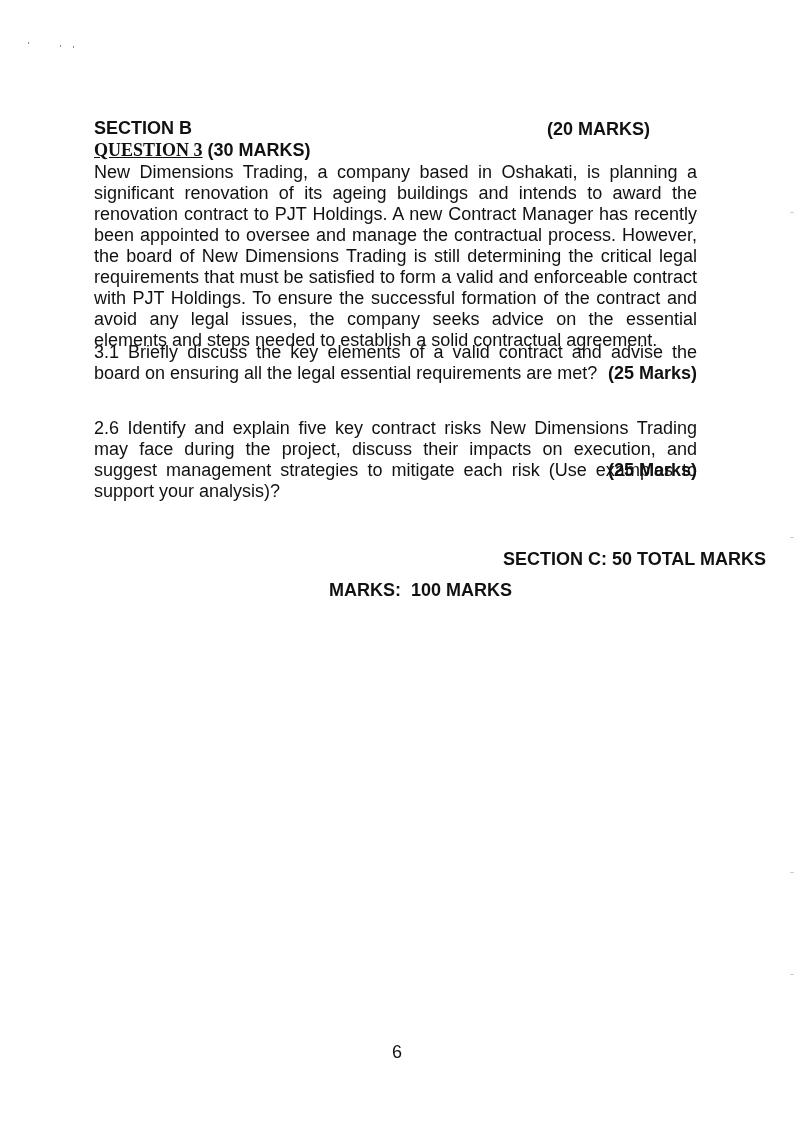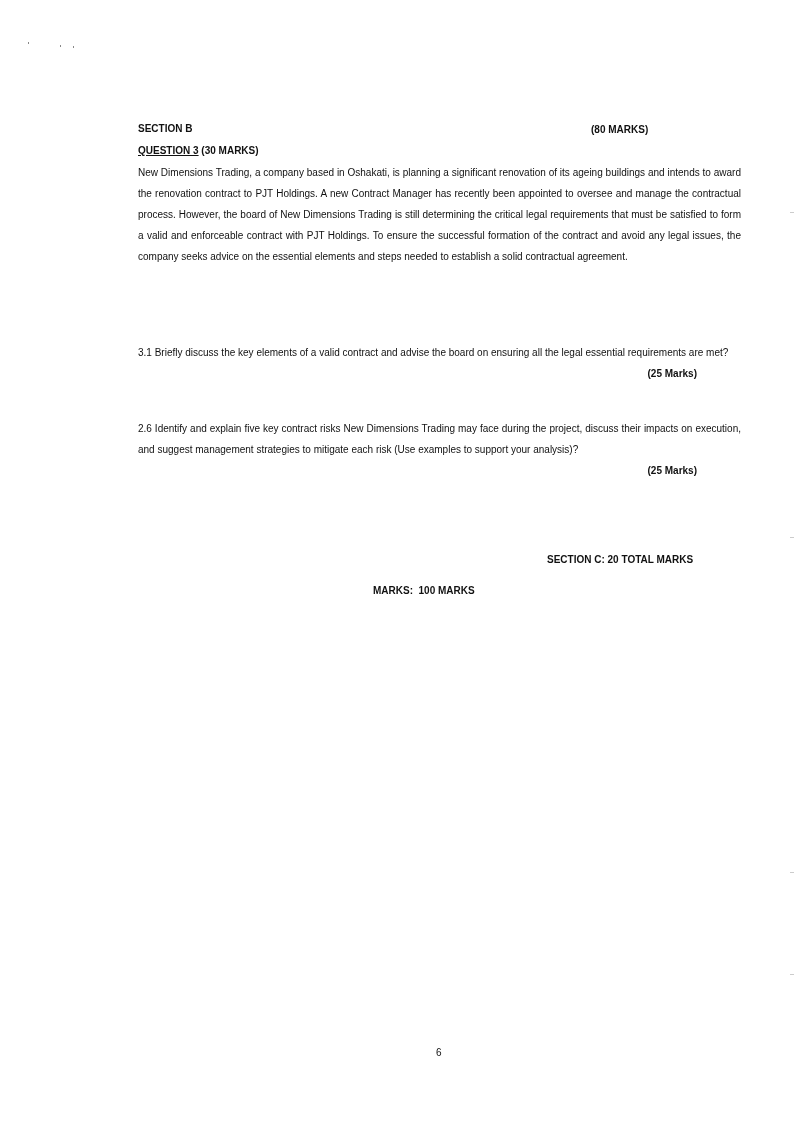--- a/index.html
+++ b/index.html
@@ -1,51 +1,51 @@
 <!DOCTYPE html>
 <html><head>
 <meta charset="utf-8">
 <style>
   html, body { margin: 0; padding: 0; background: #ffffff; }
   body { width: 794px; height: 1123px; position: relative; overflow: hidden;
          font-family: "Liberation Sans", "DejaVu Sans", sans-serif; color: #111; }
   .abs { position: absolute; }
   .bold { font-weight: bold; }
-  .txt { font-size: 10px; line-height: 21px; margin-left: 44px; }
+  .txt { font-size: 18px; line-height: 21px; }
   .justify { text-align: justify; text-align-last: left; }
-  .ul { text-decoration: underline; }
+  .ul { text-decoration: underline; font-family: Liberation Serif, serif; }
   .speck { position: absolute; width: 1px; height: 2px; background: #888; }
   .edge-mark { position: absolute; width: 4px; height: 1px; background: #ccc; }
 </style>
 </head>
 <body>
 
 <div class="speck" style="left:28px; top:42px;"></div>
 <div class="speck" style="left:60px; top:45px;"></div>
 <div class="speck" style="left:73px; top:46px;"></div>
 <div class="edge-mark" style="left:790px; top:212px;"></div>
 <div class="edge-mark" style="left:790px; top:537px;"></div>
 <div class="edge-mark" style="left:790px; top:872px;"></div>
 <div class="edge-mark" style="left:790px; top:974px;"></div>
 
 <div class="abs txt bold" style="left:94px; top:118px;">SECTION B</div>
-<div class="abs txt bold" style="left:547px; top:119px;">(80 MARKS)</div>
+<div class="abs txt bold" style="left:547px; top:119px;">(20 MARKS)</div>
 
 <div class="abs txt bold" style="left:94px; top:140px;">
   <span class="ul">QUESTION 3</span><span> (30 MARKS)</span>
 </div>
 
 <div class="abs txt justify" style="left:94px; top:162px; width:603px;">New Dimensions Trading, a company based in Oshakati, is planning a significant renovation of its ageing buildings and intends to award the renovation contract to PJT Holdings. A new Contract Manager has recently been appointed to oversee and manage the contractual process. However, the board of New Dimensions Trading is still determining the critical legal requirements that must be satisfied to form a valid and enforceable contract with PJT Holdings. To ensure the successful formation of the contract and avoid any legal issues, the company seeks advice on the essential elements and steps needed to establish a solid contractual agreement.</div>
 
 <div class="abs" style="left:94px; top:342px; width:603px;">
   <div class="txt justify" style="width:603px;">3.1 Briefly discuss the key elements of a valid contract and advise the board on ensuring all the legal essential requirements are met?</div>
   <div class="abs txt bold" style="right:0; top:21px;">(25 Marks)</div>
 </div>
 
 <div class="abs" style="left:94px; top:418px; width:603px;">
   <div class="txt justify" style="width:603px;">2.6 Identify and explain five key contract risks New Dimensions Trading may face during the project, discuss their impacts on execution, and suggest management strategies to mitigate each risk (Use examples to support your analysis)?</div>
   <div class="abs txt bold" style="right:0; top:42px;">(25 Marks)</div>
 </div>
 
-<div class="abs txt bold" style="left:503px; top:549px;">SECTION C: 20 TOTAL MARKS</div>
+<div class="abs txt bold" style="left:503px; top:549px;">SECTION C: 50 TOTAL MARKS</div>
 <div class="abs txt bold" style="left:329px; top:580px; white-space:pre;">MARKS:  100 MARKS</div>
 
 <div class="abs txt" style="left:392px; top:1042px;">6</div>
 
 </body></html>

